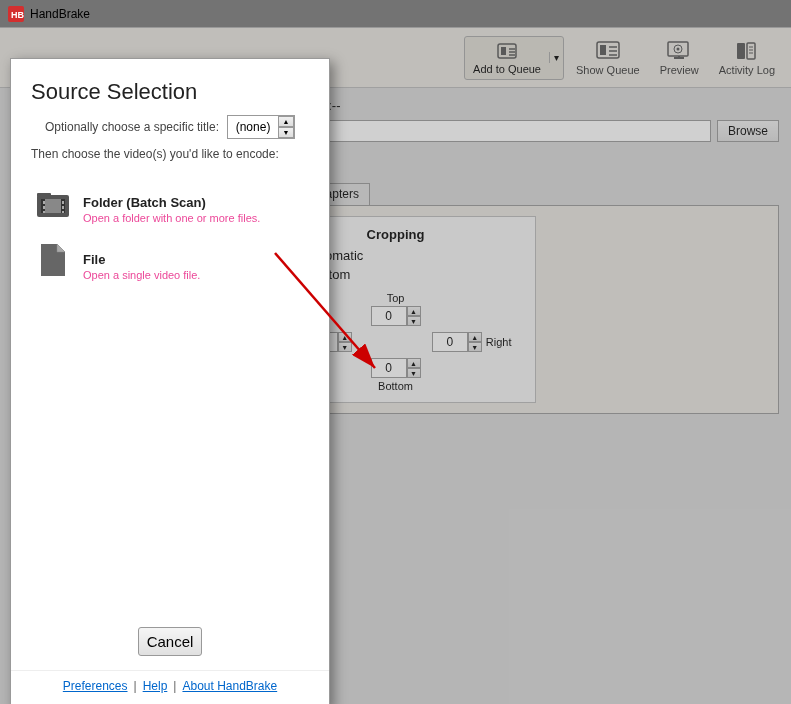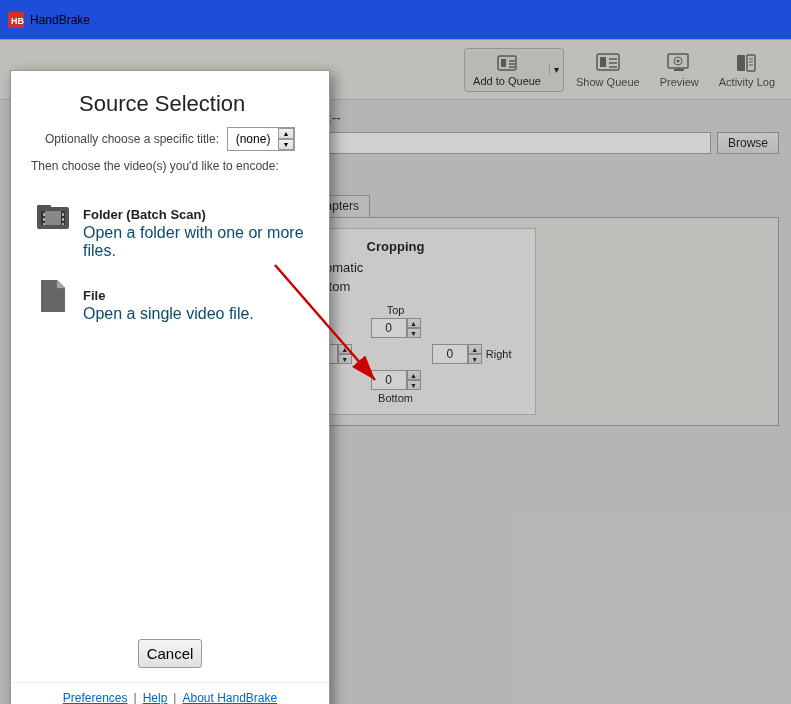--- a/index.html
+++ b/index.html
@@ -8,27 +8,27 @@
       font-size: 13px;
       background: #d4d0c8;
       width: 791px;
       height: 704px;
       overflow: hidden;
       position: relative;
     }
 
     
     .title-bar {
-      background: #1d4ed8;
+      background: #737373;
       border-bottom: 1px solid #999;
       padding: 4px 8px;
       display: flex;
       align-items: center;
       gap: 6px;
-      height: 40px;
+      height: 28px;
     }
     .title-bar-icon {
       width: 16px;
       height: 16px;
     }
     .title-bar-text {
       font-size: 12px;
       color: #000;
     }
 
@@ -275,21 +275,20 @@
       box-shadow: 4px 4px 12px rgba(0,0,0,0.4);
       z-index: 20;
       display: flex;
       flex-direction: column;
     }
     .dialog-title {
       font-size: 22px;
       font-weight: 300;
       padding: 20px 20px 10px;
       color: #222;
-      margin-left: 48px;
     }
     .dialog-body {
       padding: 0 20px;
       flex: 1;
     }
     .dialog-subtitle {
       font-size: 12px;
       color: #444;
       margin-bottom: 8px;
       display: flex;
@@ -336,22 +335,22 @@
       flex-direction: column;
       gap: 2px;
     }
     .source-option-title {
       font-size: 13px;
       font-weight: 600;
       color: #222;
       margin-top: 12px;
     }
     .source-option-desc {
-      font-size: 16px;
-      color: #0c4a6e;
+      font-size: 11px;
+      color: #ec4899;
     }
     .dialog-footer {
       padding: 10px 20px 14px;
       display: flex;
       justify-content: center;
     }
     .cancel-btn {
       padding: 5px 8px;
       border: 1px solid #999;
       background: linear-gradient(to bottom, #f5f5f5, #e0e0e0);

